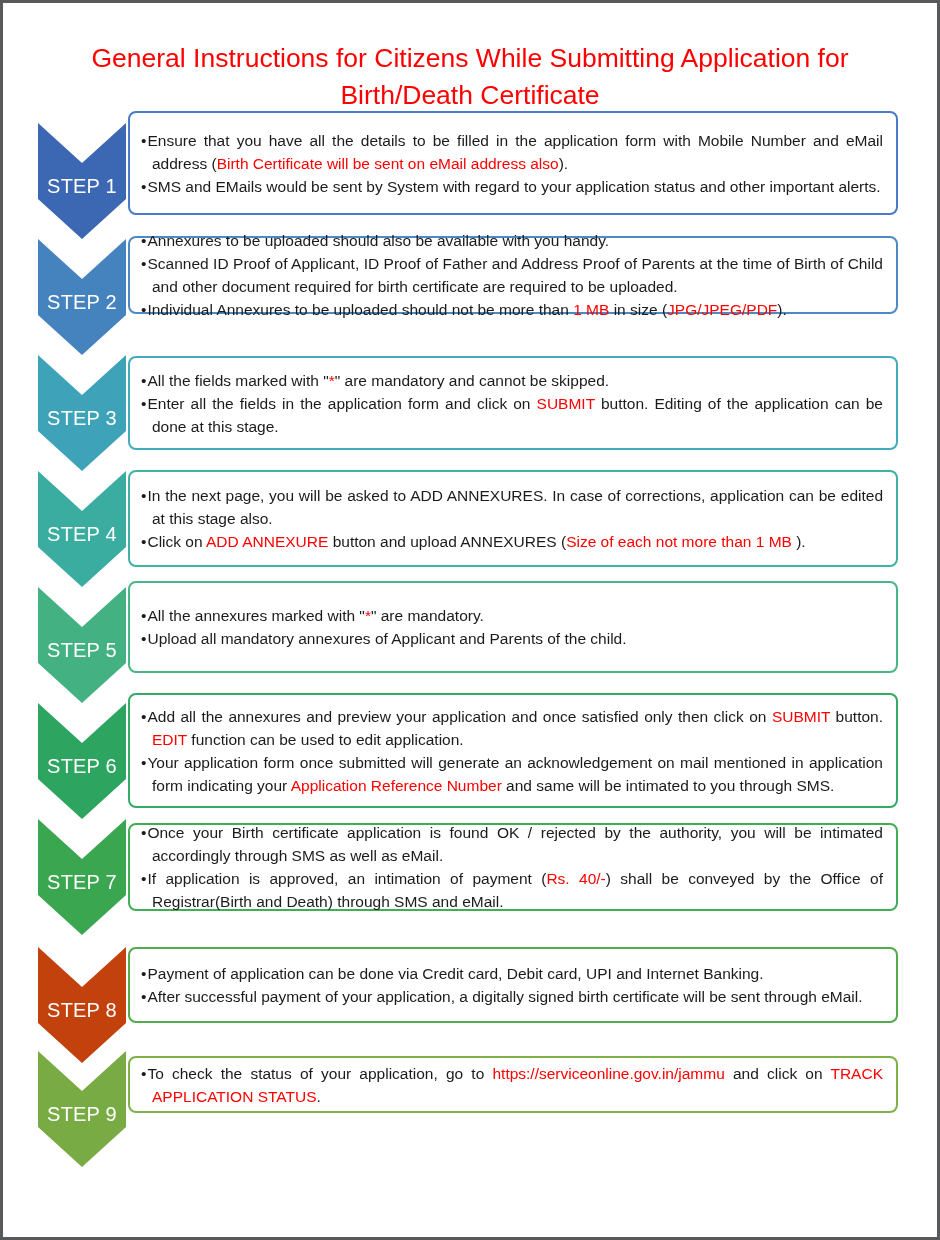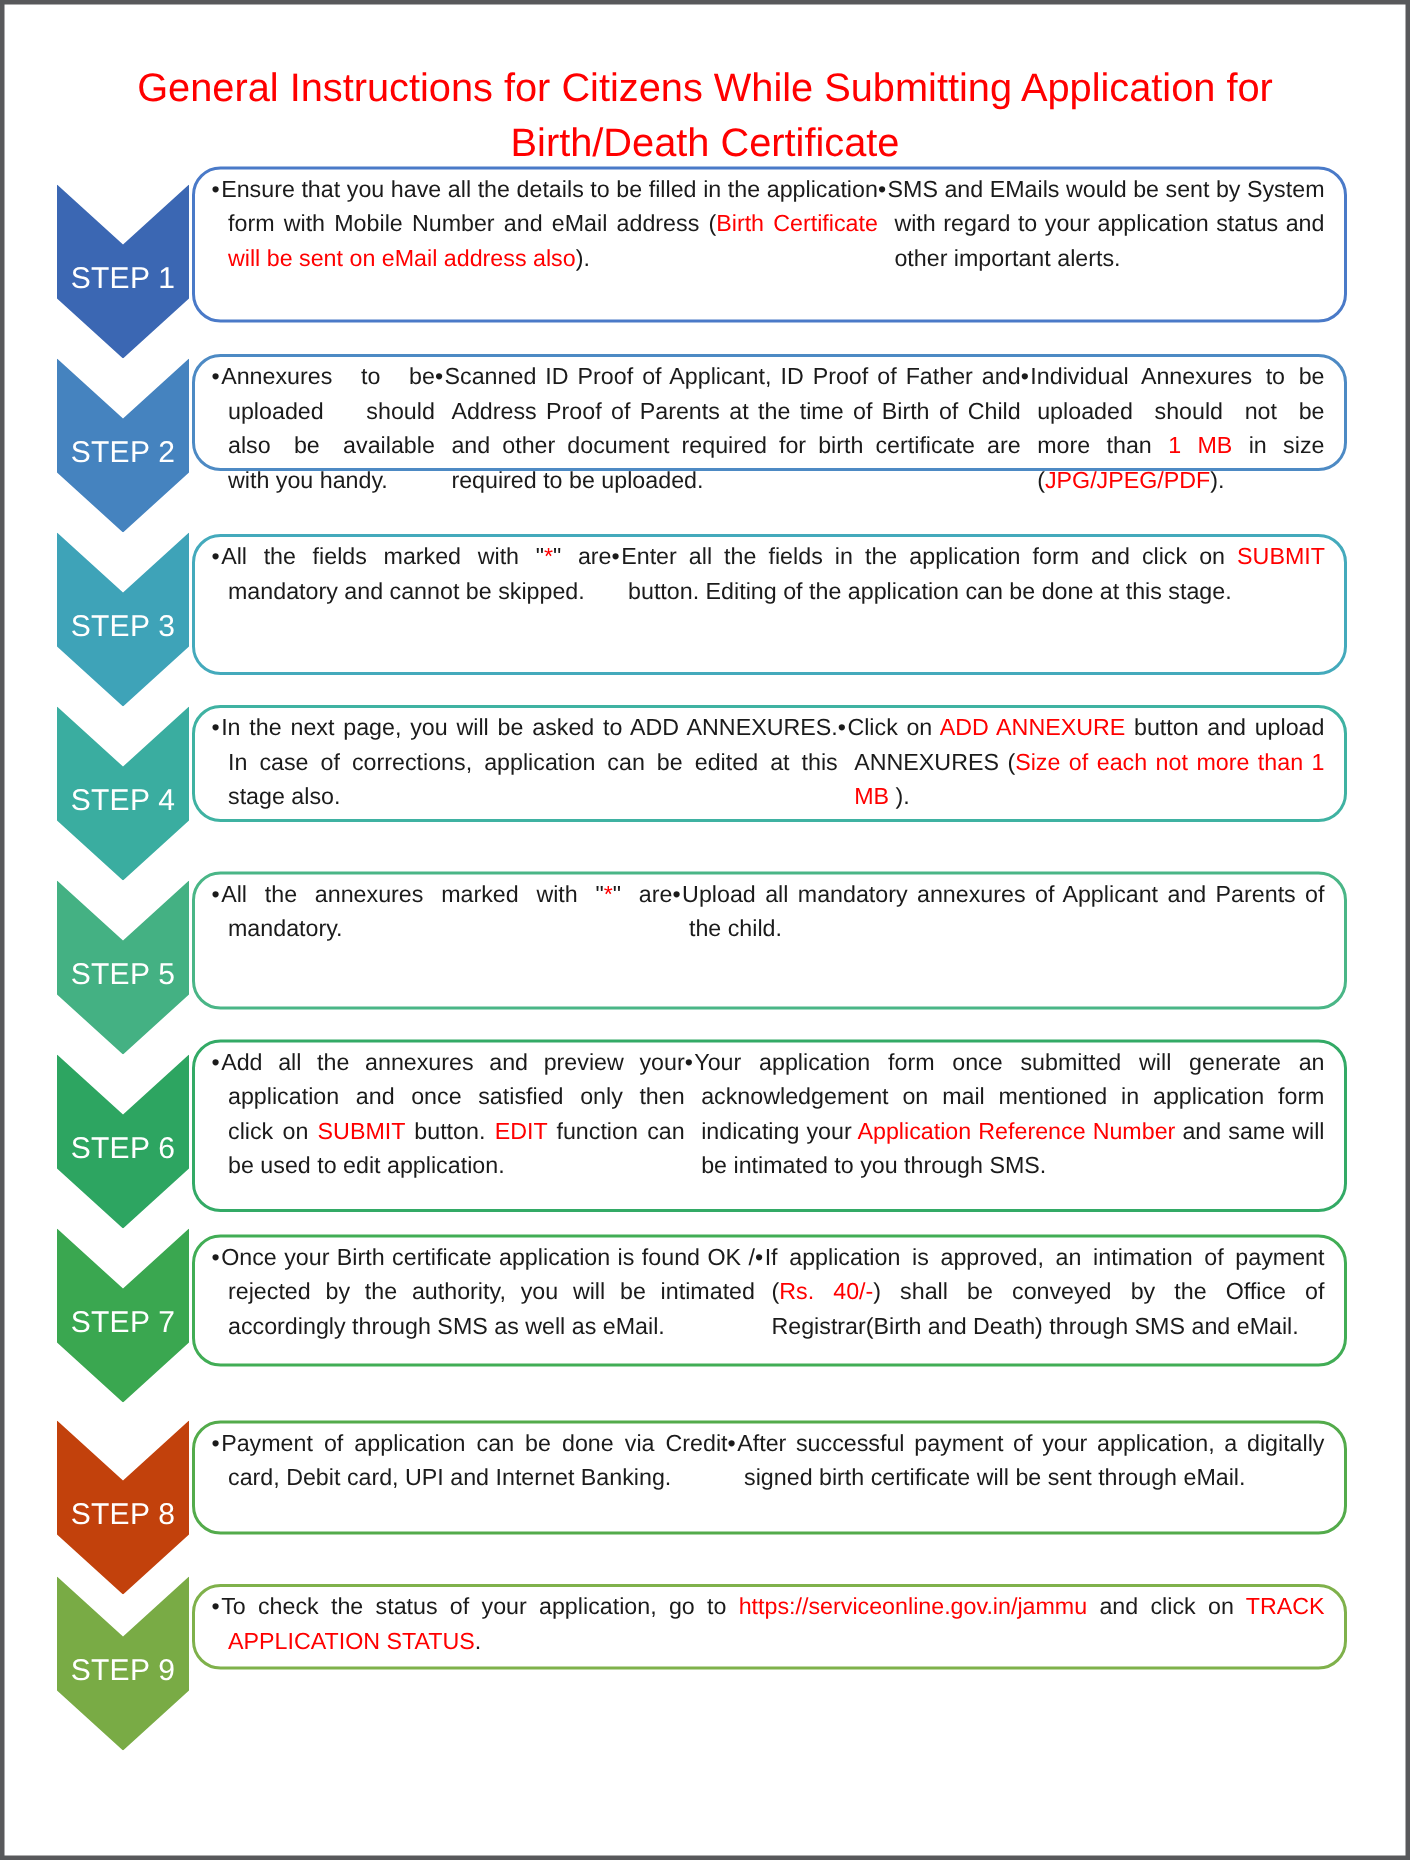--- a/index.html
+++ b/index.html
@@ -26,23 +26,23 @@
   }
   .chevron .lbl {
     position:absolute; top:52px; left:0; right:0;
     text-align:center;
     color:#ffffff; font-size:20px; letter-spacing:0.2px;
   }
   .ibox {
     position:absolute;
     left:125px; width:770px;
     box-sizing:border-box;
-    border:2px solid; border-radius:19px;
+    border:2px solid; border-radius:8px;
     background:#ffffff;
-    display:flex; flex-direction:row; justify-content:center;
+    display:flex; flex-direction:column; justify-content:center;
     padding:2px 13px 2px 11px;
   }
   .bullet {
     font-size:15.5px; line-height:23px;
     color:#1b1b1b;
     text-align:justify;
     padding-left:11px; text-indent:-11px;
   }
   .bullet .marker { padding-right:1px; }
   .red { color:#ff0000; }
@@ -75,21 +75,21 @@
       <div class="chevron" style="top: 352px; background: rgb(62, 163, 184);">
         <div class="lbl">STEP 3</div>
       </div>
       <div class="ibox" style="top: 353px; height: 94px; border-color: rgb(68, 170, 188);">
         <div class="bullet"><span class="marker">•</span><span>All the fields marked with "</span><span class="red" style="color: rgb(255, 0, 0);">*</span><span>" are mandatory and cannot be skipped.</span></div>
         <div class="bullet"><span class="marker">•</span><span>Enter all the fields in the application form and click on </span><span class="red" style="color: rgb(255, 0, 0);">SUBMIT</span><span> button. Editing of the application can be done at this stage.</span></div>
       </div>
       <div class="chevron" style="top: 468px; background: rgb(58, 173, 160);">
         <div class="lbl">STEP 4</div>
       </div>
-      <div class="ibox" style="top: 467px; height: 78px; border-color: rgb(63, 178, 162);">
+      <div class="ibox" style="top: 467px; height: 97px; border-color: rgb(63, 178, 162);">
         <div class="bullet"><span class="marker">•</span><span>In the next page, you will be asked to ADD ANNEXURES. In case of corrections, application can be edited at this stage also.</span></div>
         <div class="bullet"><span class="marker">•</span><span>Click on </span><span class="red" style="color: rgb(255, 0, 0);">ADD ANNEXURE</span><span> button and upload ANNEXURES (</span><span class="red" style="color: rgb(255, 0, 0);">Size of each not more than 1 MB </span><span>).</span></div>
       </div>
       <div class="chevron" style="top: 584px; background: rgb(68, 177, 131);">
         <div class="lbl">STEP 5</div>
       </div>
       <div class="ibox" style="top: 578px; height: 92px; border-color: rgb(74, 182, 135);">
         <div class="bullet"><span class="marker">•</span><span>All the annexures marked with "</span><span class="red" style="color: rgb(255, 0, 0);">*</span><span>" are mandatory.</span></div>
         <div class="bullet"><span class="marker">•</span><span>Upload all mandatory annexures of Applicant and Parents of the child.</span></div>
       </div>

